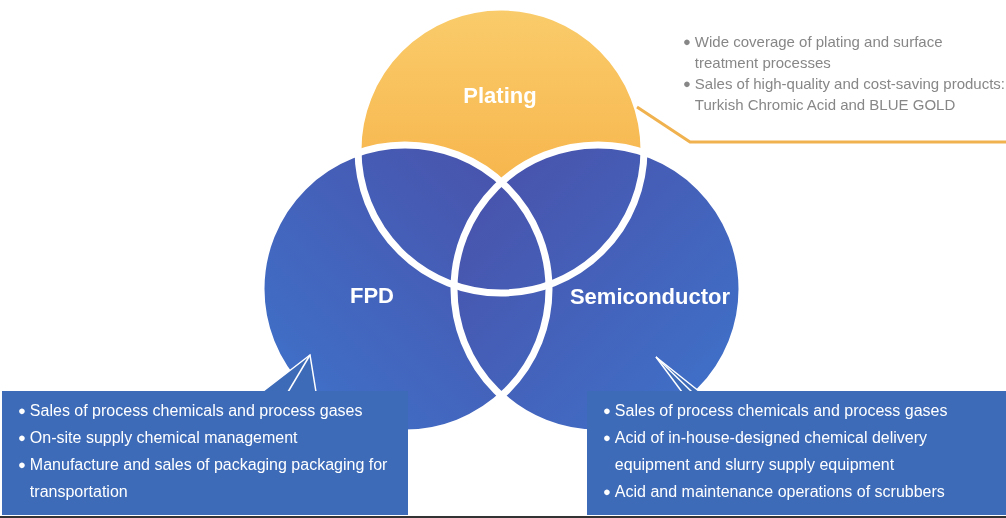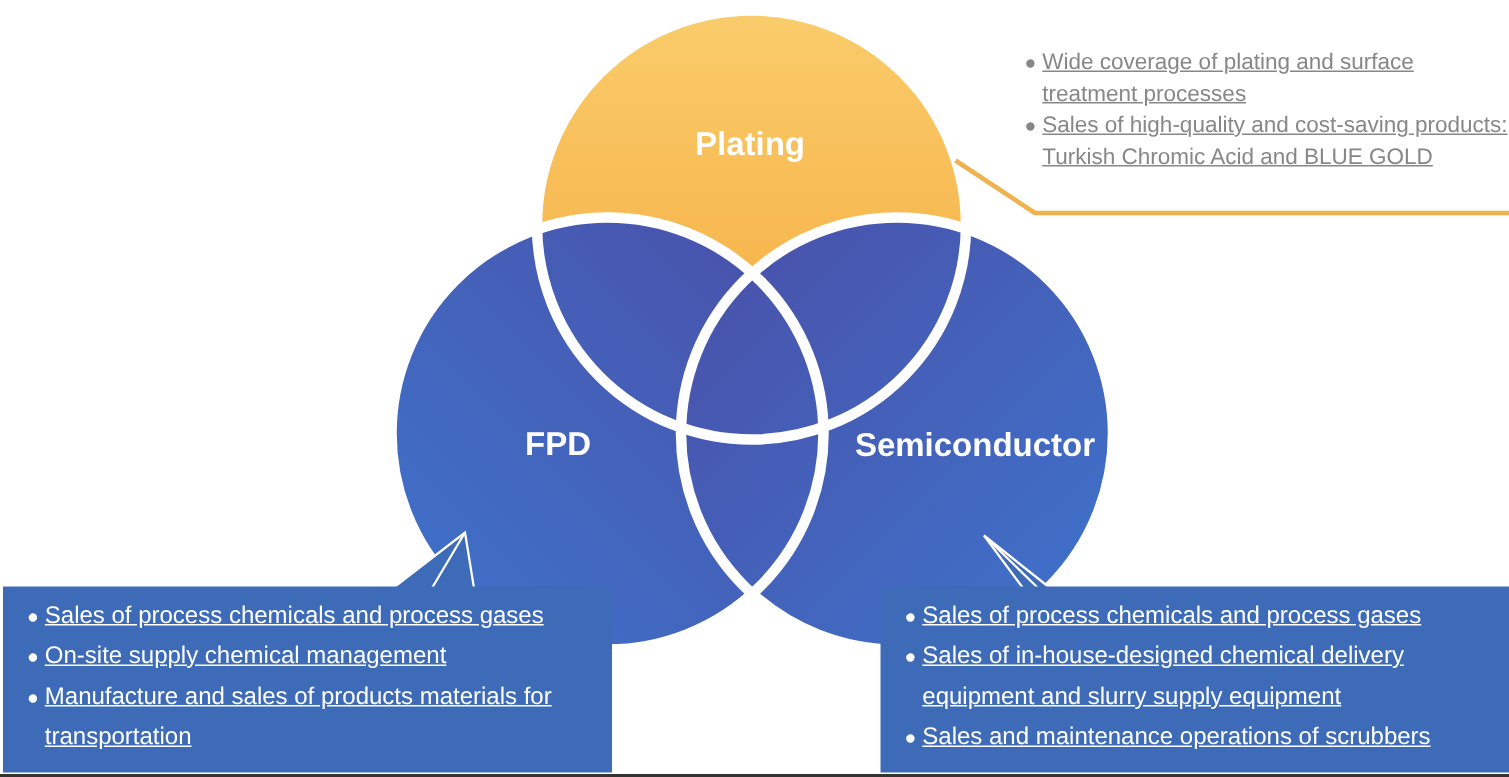--- a/index.html
+++ b/index.html
@@ -30,21 +30,21 @@
     padding:6px 6px 0 16px;
   }
   .box-left{left:2px;width:406px;}
   .box-right{left:587px;width:419px;}
   .item{display:flex;}
   .item .bullet{
     flex:0 0 auto;
     margin-right:4px;
     font-size:13px;
   }
-  .item .txt{flex:1 1 auto;text-decoration:underline;}
+  .item .txt{flex:1 1 auto;}
   .bottom-line{
     position:absolute;
     left:0;top:516px;width:1006px;height:2px;
   }
 </style>
 </head>
 <body>
 
 <div class="stage">
 
@@ -104,34 +104,34 @@
     <div class="item">
       <span class="bullet">●</span>
       <span class="txt">Sales of process chemicals and process gases</span>
     </div>
     <div class="item">
       <span class="bullet">●</span>
       <span class="txt">On-site supply chemical management</span>
     </div>
     <div class="item">
       <span class="bullet">●</span>
-      <span class="txt">Manufacture and sales of products materials for transportation</span>
+      <span class="txt">Manufacture and sales of packaging packaging for transportation</span>
     </div>
   </div>
 
   <div class="box box-right" style="background: rgb(61, 107, 184);">
     <div class="item">
       <span class="bullet">●</span>
       <span class="txt">Sales of process chemicals and process gases</span>
     </div>
     <div class="item">
       <span class="bullet">●</span>
-      <span class="txt">Sales of in-house-designed chemical delivery equipment and slurry supply equipment</span>
+      <span class="txt">Acid of in-house-designed chemical delivery equipment and slurry supply equipment</span>
     </div>
     <div class="item">
       <span class="bullet">●</span>
-      <span class="txt">Sales and maintenance operations of scrubbers</span>
+      <span class="txt">Acid and maintenance operations of scrubbers</span>
     </div>
   </div>
 
   <div class="bottom-line" style="background: rgb(51, 51, 51);"></div>
 
 </div>
 
 </body></html>

